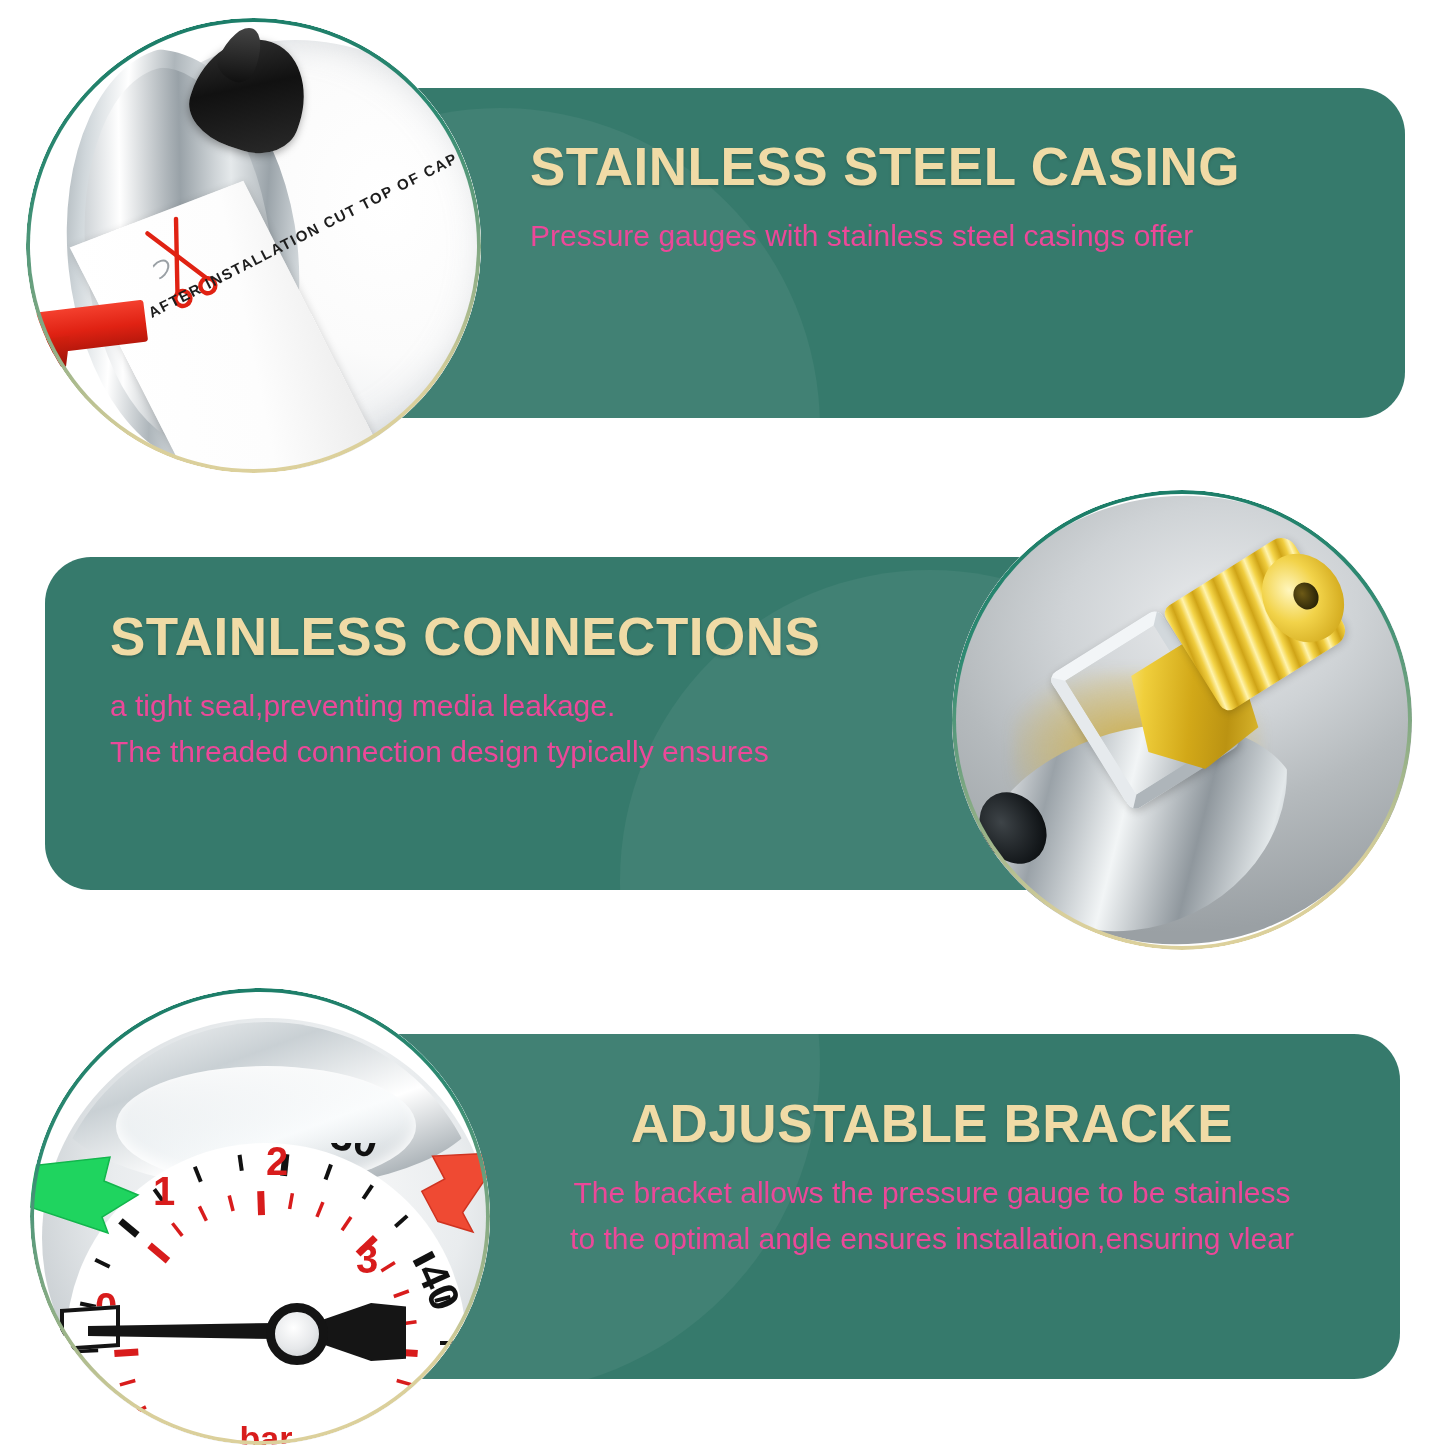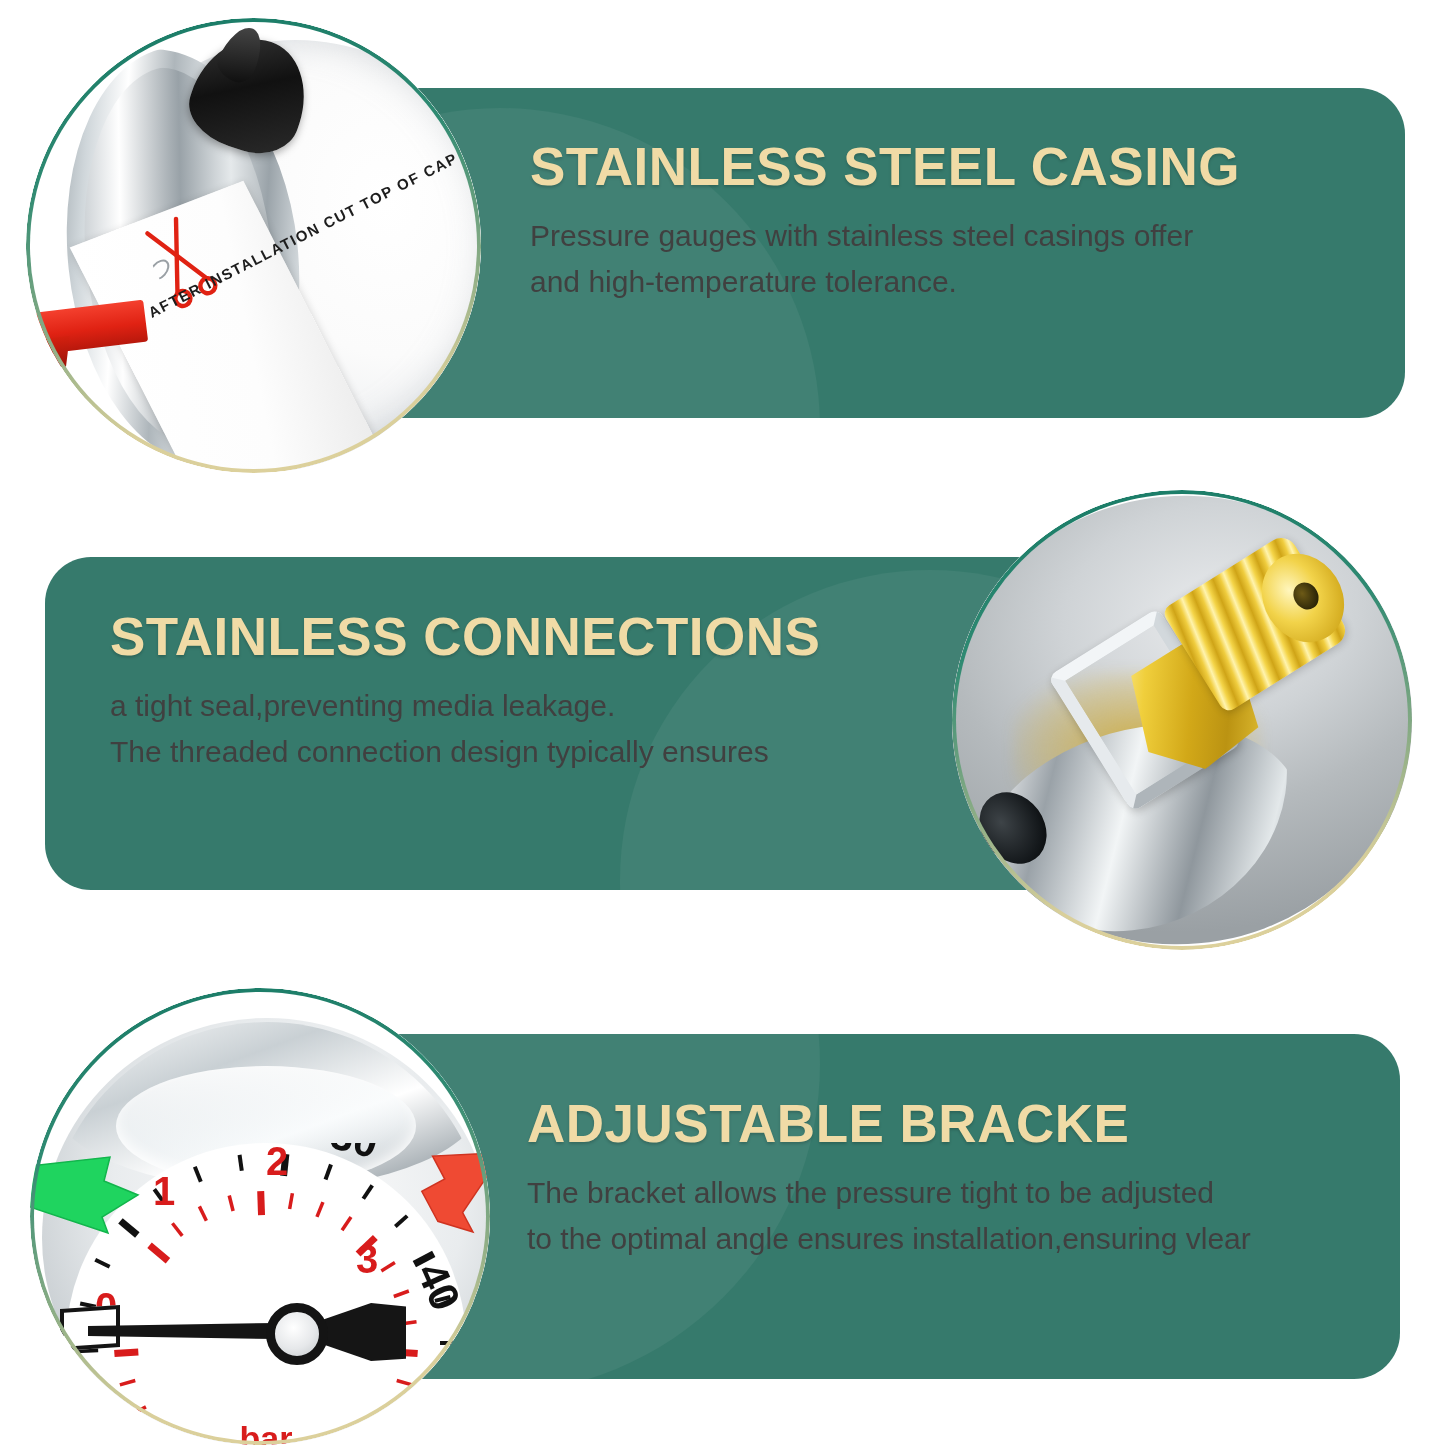--- a/index.html
+++ b/index.html
@@ -26,36 +26,36 @@
   .panel-3 { left:290px; top:1034px;width:1110px; height:345px; }
 
   .panel-1 .watermark { left:-120px; bottom:-330px; width:640px; height:640px; }
   .panel-2 .watermark { right:-170px; bottom:-300px; width:620px; height:620px; }
   .panel-3 .watermark { left:-130px; top:-300px; width:660px; height:660px; }
 
   
   .copy { position:absolute; }
   .copy-1 { left:530px; top:138px; width:800px; }
   .copy-2 { left:110px; top:608px; width:790px; }
-  .copy-3 { left:527px; top:1095px; width:810px; }
+  .copy-3 { left:527px; top:1095px; width:810px;text-align:center; }
 
   .headline {
     font-size:53px;
     font-weight:bold;
     letter-spacing:0.5px;
     color:#f0dba6;
     line-height:1.08;
     white-space:nowrap;
     text-shadow:0 2px 3px rgba(0,0,0,0.18);
   }
   .body-text {
     margin-top:18px;
     font-size:30px;
     line-height:1.52;
-    color:#404040;
+    color:#ec4899;
     font-weight:400;
   }
   .body-text span { display:block; white-space:nowrap; }
 
   
   .circle {
     position:absolute;
     border-radius:50%;
     background:#ffffff;
     overflow:hidden;
@@ -292,21 +292,20 @@
 <div class="stage">
 
   <div class="panel panel-1">
     <div class="watermark"></div>
   </div>
 
   <div class="copy copy-1">
     <div class="headline">STAINLESS STEEL CASING</div>
     <div class="body-text">
       <span>Pressure gauges with stainless steel casings offer</span>
-      <span>and high-temperature tolerance.</span>
     </div>
   </div>
 
   <div class="circle circle-1">
     <div class="photo">
       <div class="c1-case"></div>
       <div class="c1-rim"></div>
       <div class="c1-rim2"></div>
       <div class="c1-plug"></div>
       <div class="c1-plug-tip"></div>
@@ -355,21 +354,21 @@
     </div>
   </div>
 
   <div class="panel panel-3">
     <div class="watermark"></div>
   </div>
 
   <div class="copy copy-3">
     <div class="headline">ADJUSTABLE BRACKE</div>
     <div class="body-text">
-      <span>The bracket allows the pressure tight to be adjusted</span>
+      <span>The bracket allows the pressure gauge to be stainless</span>
       <span>to the optimal angle ensures installation,ensuring vlear</span>
     </div>
   </div>
 
   <div class="circle circle-3">
     <div class="photo">
       <div class="c3-case"></div>
       <div class="c3-bezel"></div>
       <div class="c3-glass"></div>
 

